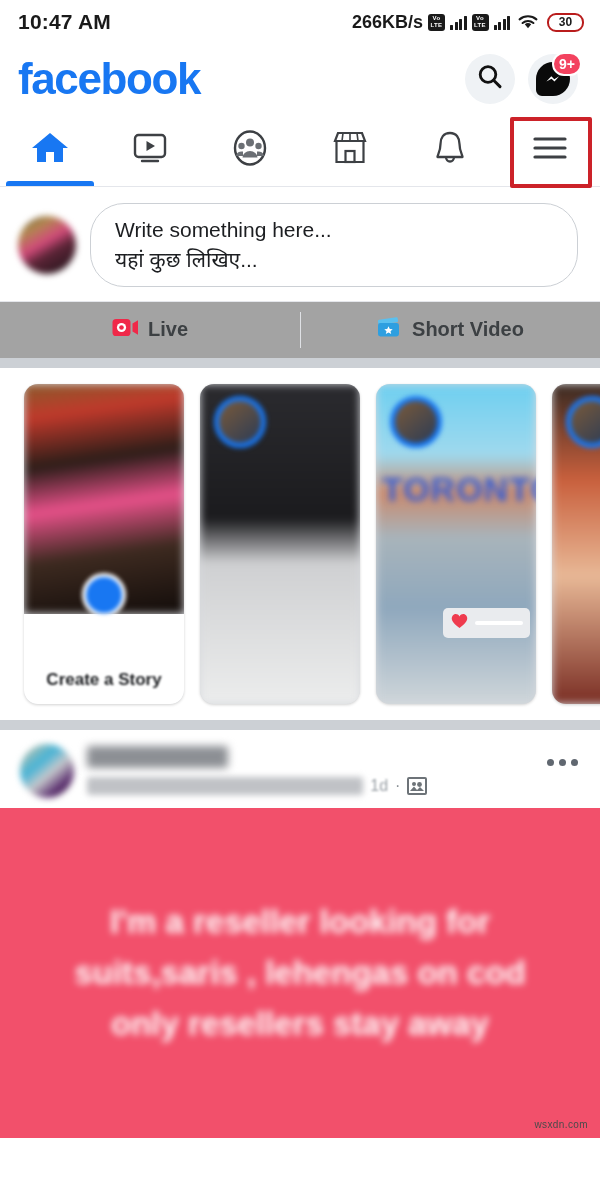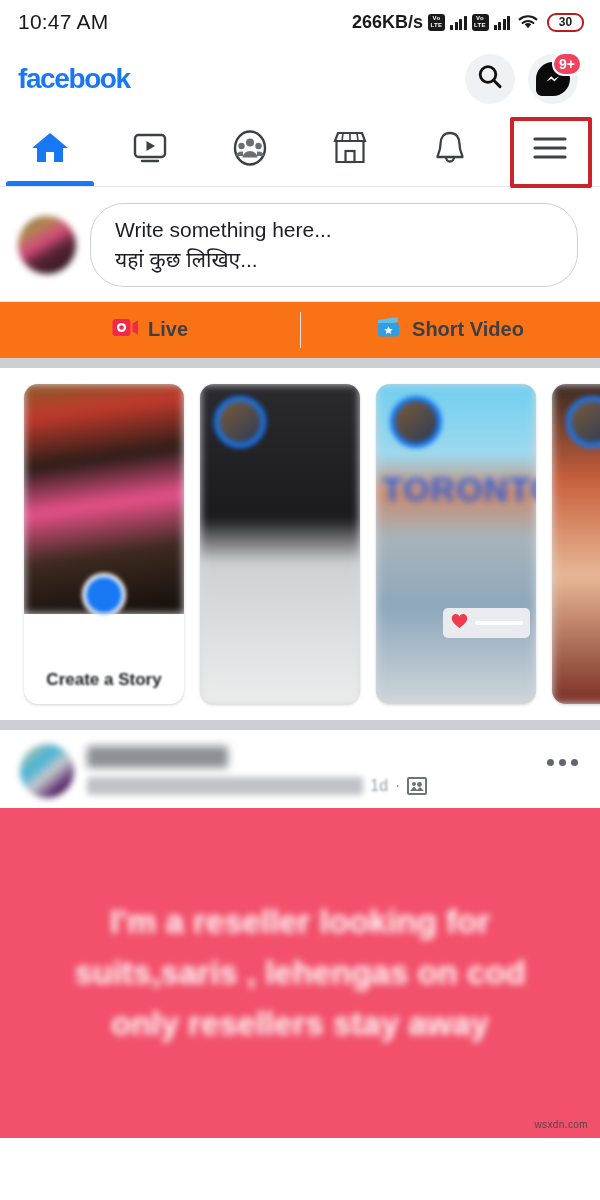--- a/index.html
+++ b/index.html
@@ -10,21 +10,21 @@
     overflow: hidden;
   }
   .phone { position: relative; width: 600px; height: 1200px; background:#fff; }
 
   
   .statusbar {
     height: 44px; display: flex; align-items: center;
     justify-content: space-between; padding: 0 16px 0 18px;
     background:#fff;
   }
-  .sb-time { font-size: 21px; font-weight: 400; color:#1a1a1a; letter-spacing:.2px; }
+  .sb-time { font-size: 21px; font-weight: 700; color:#1a1a1a; letter-spacing:.2px; }
   .sb-right { display:flex; align-items:center; gap:5px; }
   .sb-speed { font-size: 18px; font-weight: 700; color:#1a1a1a;text-align:right; }
   .volte {
     width:17px;height:17px;background:#1a1a1a;border-radius:3px;color:#fff;
     font-size:6px;line-height:7px;font-weight:700;text-align:center;
     display:flex;flex-direction:column;justify-content:center;align-items:center;
     letter-spacing:.3px;
   }
   .bars { display:flex; align-items:flex-end; gap:1.5px; height:16px; }
   .bars i { display:block; width:3px; background:#1a1a1a; border-radius:.5px; }
@@ -35,21 +35,21 @@
     width:37px;height:19px;border:2px solid #b91c1c;border-radius:9px;
     display:flex;align-items:center;justify-content:center;margin-left:3px;
   }
   .batt span { font-size:12px; font-weight:700; color:#1a1a1a; }
 
   
   .fbheader {
     height: 70px; display:flex; align-items:center; justify-content:space-between;
     padding: 0 22px 0 18px; background:#fff;
   }
-  .fb-logo { font-size:28px; font-weight:700; color:#1877f2; letter-spacing:-1.4px; }
+  .fb-logo { font-size:44px; font-weight:700; color:#1877f2; letter-spacing:-1.4px; }
   .hdr-actions { display:flex; align-items:center; gap:13px; }
   .circle-btn {
     width:50px;height:50px;border-radius:50%;background:#eff2f5;
     display:flex;align-items:center;justify-content:center;position:relative;
   }
   .msg-bubble {
     width:34px;height:34px;border-radius:50% 50% 50% 6px;background:#0a0a0a;
     display:flex;align-items:center;justify-content:center;transform:rotate(0deg);
   }
   .badge {
@@ -79,21 +79,21 @@
     background:linear-gradient(150deg,#4a3b2c 0%,#b08a4e 22%,#d14b7a 45%,#5a2436 62%,#1a1216 100%);
     filter: blur(3.2px);
   }
   .compbox {
     flex:1; border:1px solid #ccd0d5; border-radius:34px; padding:11px 24px;
     min-height:74px; display:flex; flex-direction:column; justify-content:center;
   }
   .compline { font-size:21px; color:#1c1e21; line-height:1.42; }
 
   
-  .actionrow { display:flex; height:56px; background:#f97316; }
+  .actionrow { display:flex; height:56px; background:#a3a3a3; }
   .actioncell { flex:1; display:flex; align-items:center; justify-content:center; gap:9px; position:relative; }
   .actioncell + .actioncell::before {
     content:""; position:absolute; left:0; top:10px; bottom:10px; width:1px; background:#dfe1e5;
   }
   .actionlabel { font-size:20px; font-weight:700; color:#3c4043; }
   .sep { height:10px; background:#ccd0d5; }
   .thinsep { height:1px; background:#e4e6eb; }
 
   
   .stories { background:#fff; padding:16px 0 16px 24px; display:flex; gap:16px; overflow:hidden; }

